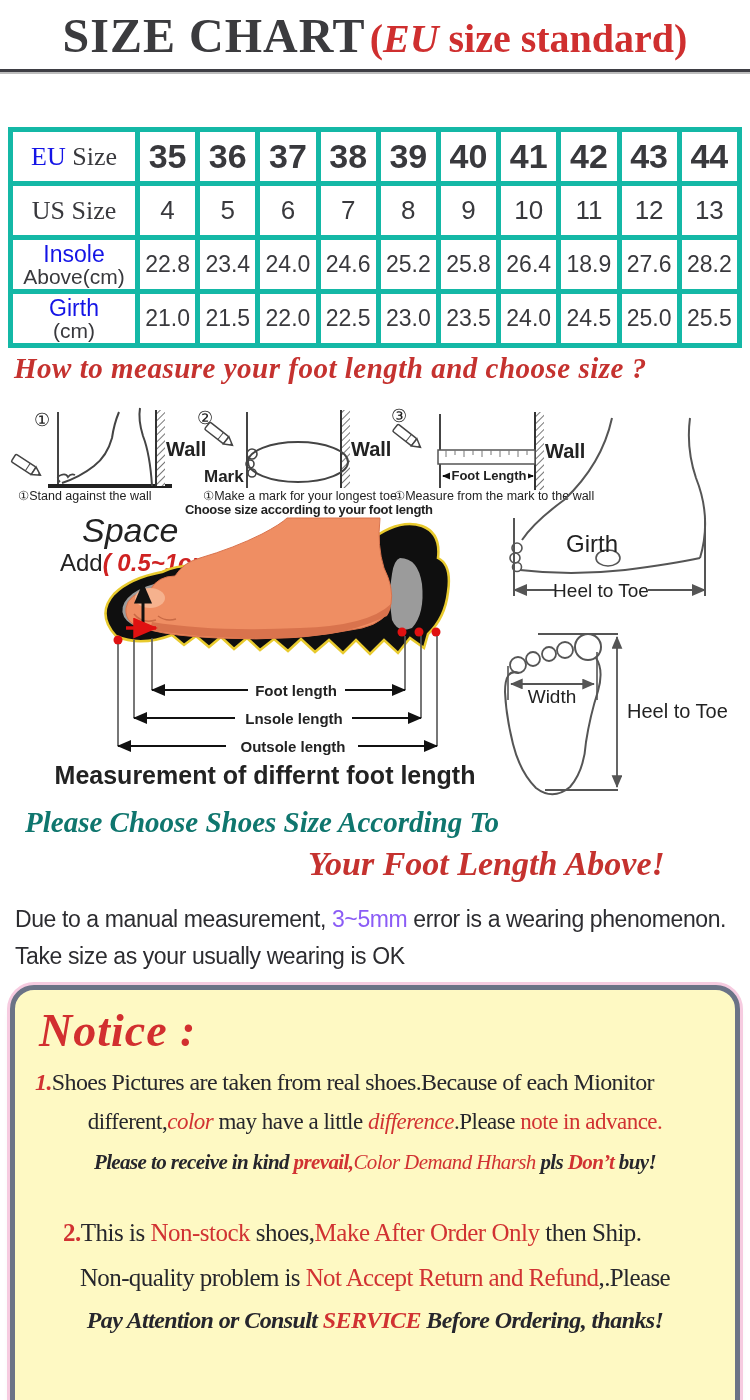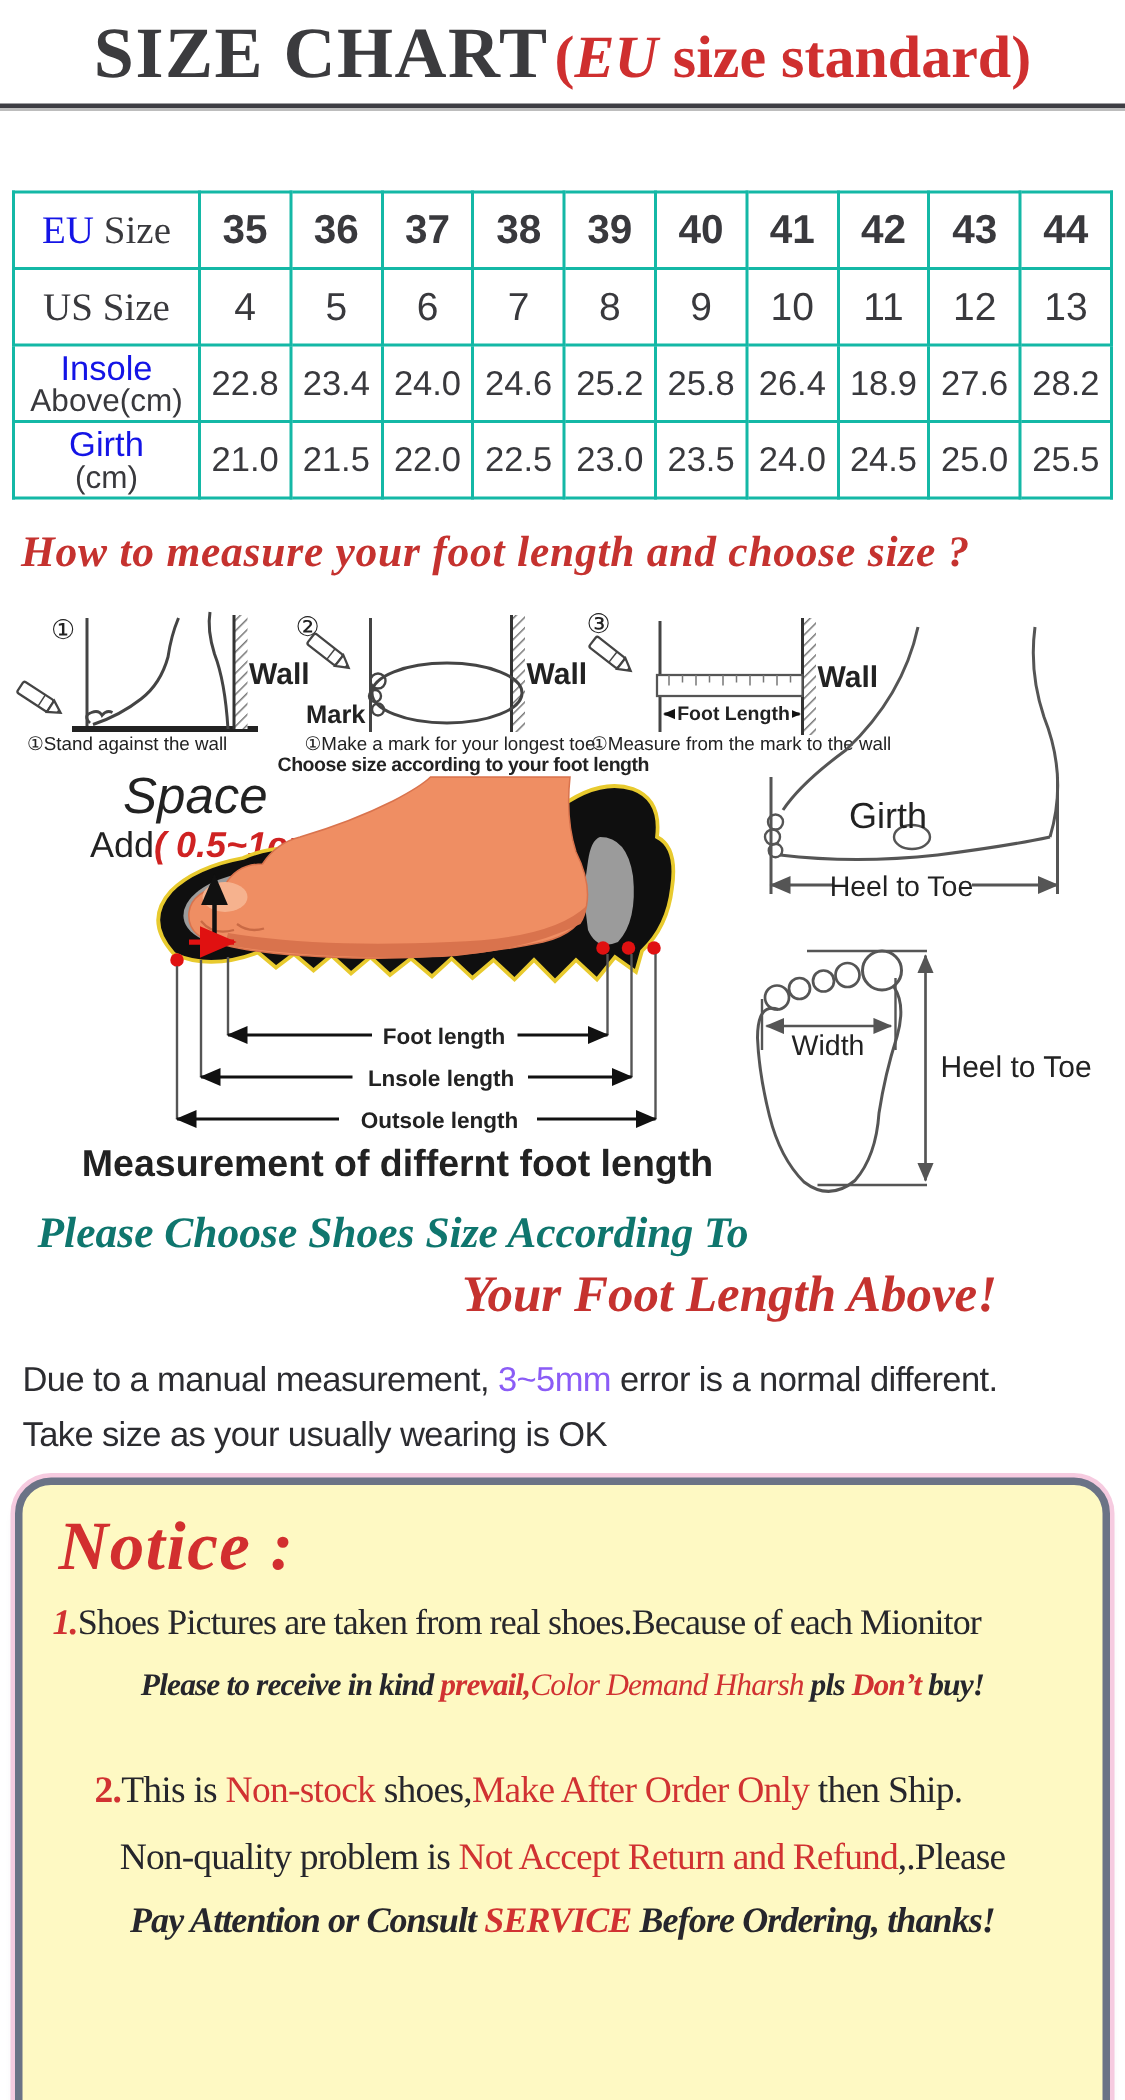--- a/index.html
+++ b/index.html
@@ -10,25 +10,25 @@
   .abs{position:absolute;}
   
   .title{top:8px;left:0;right:0;text-align:center;white-space:nowrap;
          font-family:"Liberation Serif",serif;font-weight:bold;}
   .title .main{font-size:48px;color:#3b3b3e;letter-spacing:1px;}
   .title .red{font-size:40px;color:#cf2f2f;}
   .title .eu{font-style:italic;}
   .rule{top:69px;left:0;width:750px;height:3px;background:#3e3e44;border-bottom:2px solid #bdbdbd;}
   
   table.size{top:127px;left:8px;width:734px;border-collapse:collapse;table-layout:fixed;}
-  table.size td{border:2px solid #14b8a6;text-align:center;vertical-align:middle;height:49px;
+  table.size td{border:5px solid #14b8a6;text-align:center;vertical-align:middle;height:49px;
                 color:#39393d;padding:0;}
   td.lbl{width:122px;font-family:"Liberation Serif",serif;font-size:26px;}
   .blue{color:#1414e6;}
-  tr.eu td.val{font-weight:bold;font-size:27px;}
+  tr.eu td.val{font-weight:bold;font-size:34px;}
   tr.us td.val{font-size:26px;}
   td.val{font-size:23px;}
   .lbl2 .a{font-size:23px;line-height:24px;display:block;}
   .lbl2 .b{font-size:21px;line-height:22px;display:block;color:#39393d;font-family:"Liberation Sans",sans-serif;}
   .lbl2 .a{font-family:"Liberation Sans",sans-serif;}
   
   .measure-heading{top:352px;left:14px;font-family:"Liberation Serif",serif;
     font-style:italic;font-weight:bold;font-size:29px;color:#c5322f;letter-spacing:.5px;white-space:nowrap;}
   .please1{top:806px;left:25px;font-family:"Liberation Serif",serif;font-style:italic;font-weight:bold;
     font-size:29px;color:#0f766e;white-space:nowrap;}
@@ -290,29 +290,30 @@
   </g>
   <text x="552" y="303" font-size="19" fill="#555" text-anchor="middle">Width</text>
   <text x="627" y="318" font-size="20" fill="#555">Heel to Toe</text>
 </svg>
 </div>
 
 <div class="abs please1">Please Choose Shoes Size According To</div>
 <div class="abs please2">Your Foot Length Above!</div>
 
 <div class="abs manual">
-  <div><span>Due to a manual measurement, </span><span class="hl">3~5mm</span><span> error is a normal different.</span></div>
+  <div><span>Due to a manual measurement, </span><span class="hl">3~5mm</span><span> error is a wearing phenomenon.</span></div>
   <div>Take size as your usually wearing is OK</div>
 </div>
 
 <div class="abs notice">
   <div class="notice-title">Notice :</div>
 
   <div class="n-line nl1"><span class="num">1.</span><span>Shoes Pictures are taken from real shoes.Because of each Mionitor</span></div>
 
+  <div class="n-line nl2"><span>different,</span><span class="nredi">color</span><span> may have a little </span><span class="nredi">difference</span><span>.Please </span><span class="nred">note in advance.</span></div>
 
   <div class="n-line nl3"><span>Please to receive in kind </span><span class="nred">prevail,</span><span class="nred" style="font-weight:normal">Color Demand Hharsh</span><span> pls </span><span class="nred">Don’t</span><span> buy!</span></div>
 
   <div class="n-line nl4"><span class="num" style="font-style:normal">2.</span><span>This is </span><span class="nred">Non-stock</span><span> shoes,</span><span class="nred">Make After Order Only</span><span> then Ship.</span></div>
 
   <div class="n-line nl5"><span>Non-quality problem is </span><span class="nred">Not Accept Return and Refund</span><span>,.Please</span></div>
 
   <div class="n-line nl6"><span>Pay Attention or Consult </span><span class="nred">SERVICE</span><span> Before Ordering, thanks!</span></div>
 </div>
 

